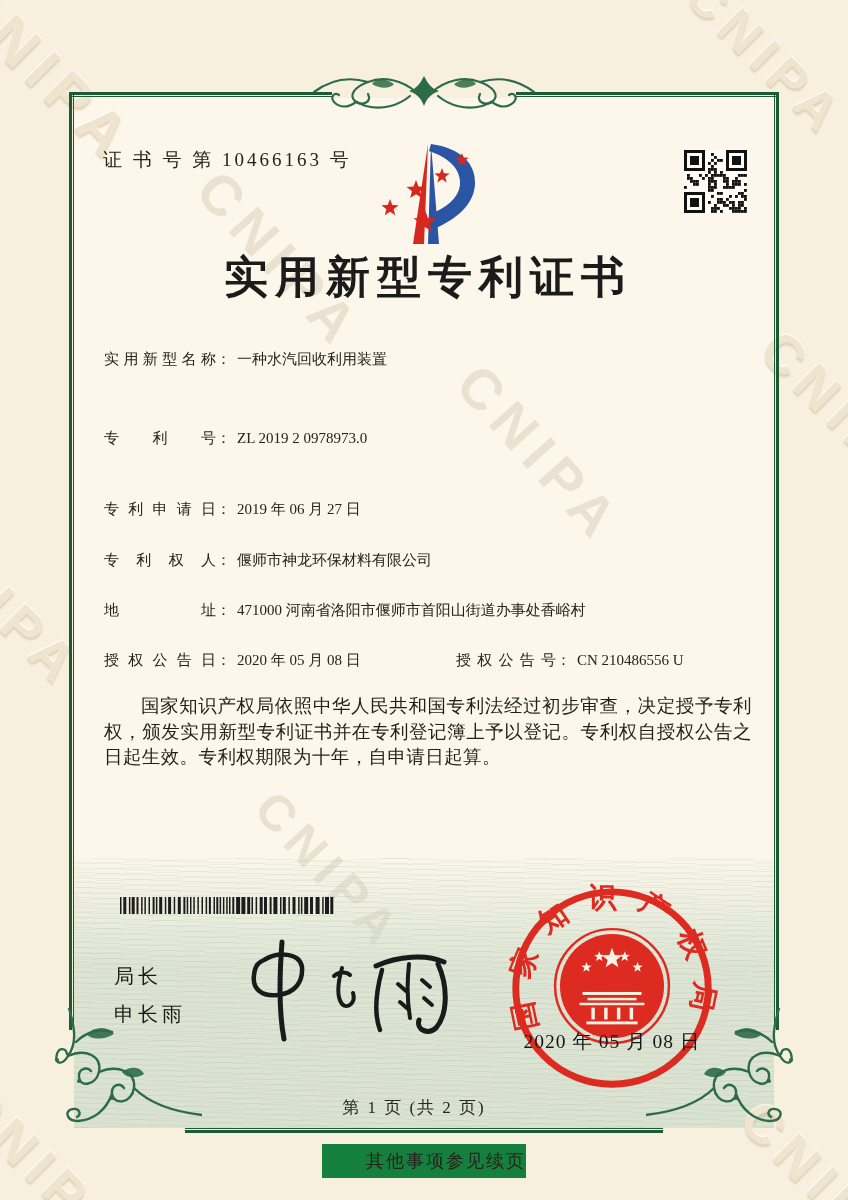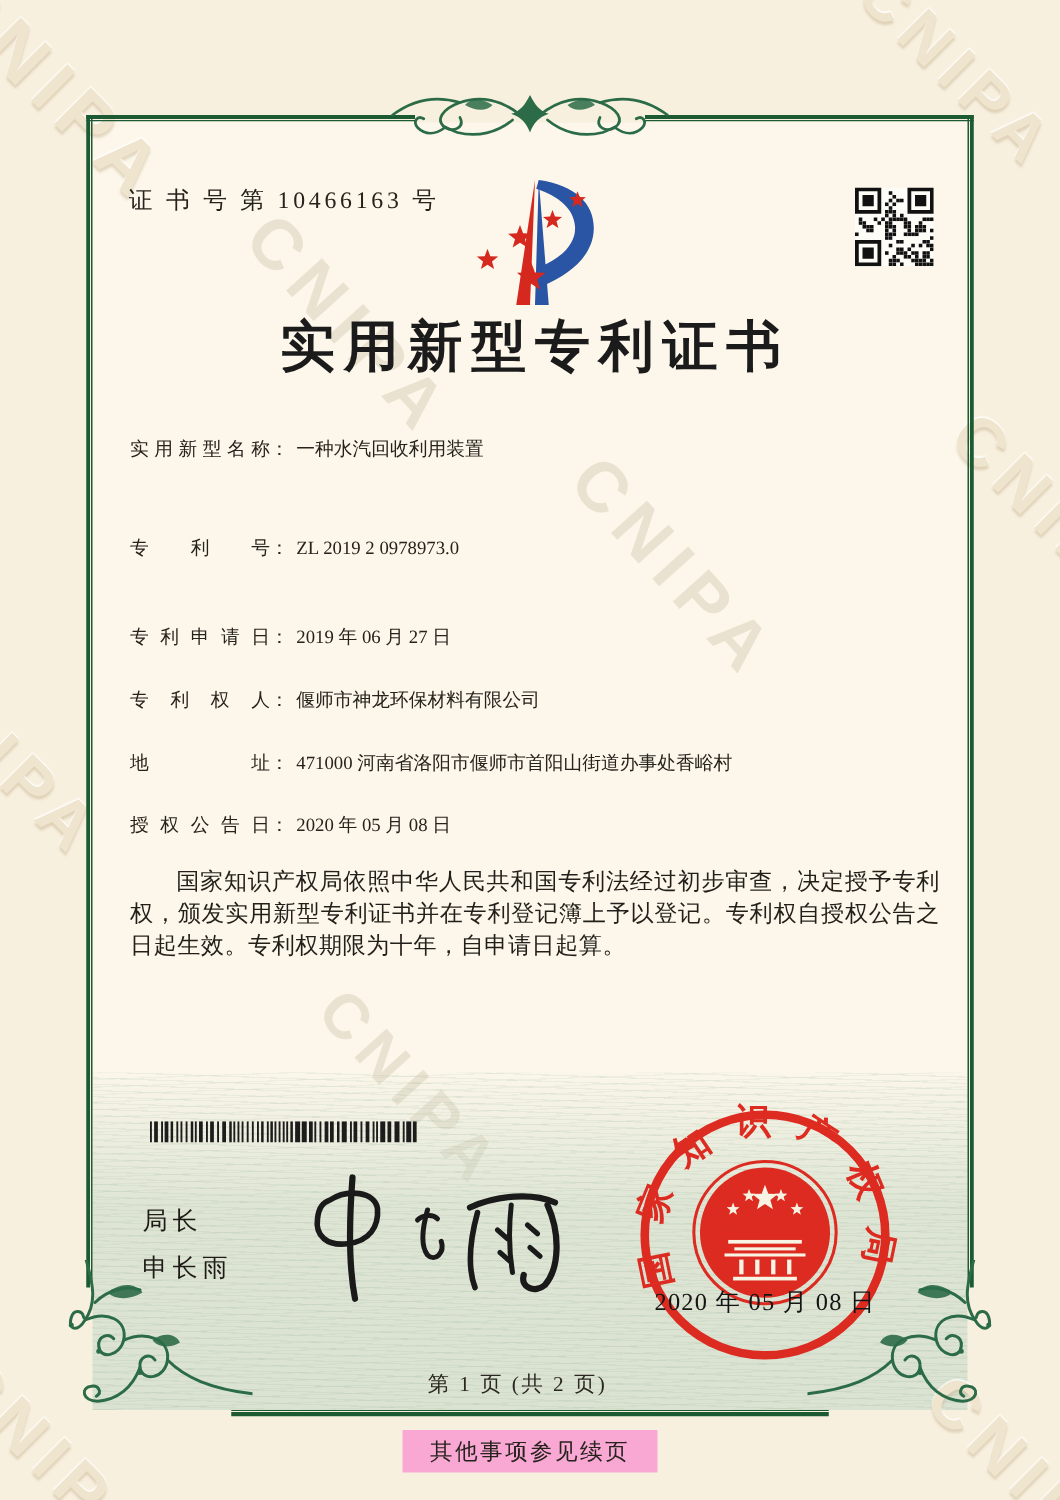--- a/index.html
+++ b/index.html
@@ -42,22 +42,22 @@
   .fcolon{display:inline-block;}
   .fvalue{margin-left:6px;}
   .pair2{position:absolute;left:352px;top:0;}
   .pair2 .flabel{width:100px;}
   .paras{position:absolute;left:104px;top:694px;width:648px;font-size:18.5px;line-height:25.5px;
          color:#221f1a;text-align:justify;letter-spacing:0.4px;}
   .paras p{margin:0;text-indent:2em;}
   .signer{position:absolute;left:114px;font-size:20px;color:#1e1b17;letter-spacing:4px;}
   .page-info{position:absolute;left:0;top:1096px;width:828px;text-align:center;font-size:17px;
              color:#2a2620;letter-spacing:2px;}
-  .note-box{position:absolute;left:322px;top:1144px;width:204px;height:34px;background:#f9a8d4;
-            text-align:center;line-height:34px;font-size:18px;letter-spacing:2px;color:#26221c;}
+  .note-box{position:absolute;left:322px;top:1144px;width:204px;height:34px;background:#15803d;
+            text-align:right;line-height:34px;font-size:18px;letter-spacing:2px;color:#26221c;}
   .seal-date{position:absolute;left:506px;top:1028px;width:212px;text-align:center;font-size:19.5px;
              color:#151515;letter-spacing:1px;}
   svg{display:block;}
 </style>
 </head>
 <body>
 
 <div class="page">
 
   <div class="inner-bg"></div>
@@ -291,20 +291,23 @@
       <span class="flabel">专利申请日</span><span class="fcolon">：</span><span class="fvalue">2019 年 06 月 27 日</span>
     </div>
     <div class="field-row" style="top:551px;">
       <span class="flabel">专利权人</span><span class="fcolon">：</span><span class="fvalue">偃师市神龙环保材料有限公司</span>
     </div>
     <div class="field-row" style="top:601px;">
       <span class="flabel">地址</span><span class="fcolon">：</span><span class="fvalue">471000 河南省洛阳市偃师市首阳山街道办事处香峪村</span>
     </div>
     <div class="field-row" style="top:651px;">
       <span class="flabel">授权公告日</span><span class="fcolon">：</span><span class="fvalue">2020 年 05 月 08 日</span>
+      <span class="pair2">
+        <span class="flabel">授权公告号</span><span class="fcolon">：</span><span class="fvalue">CN 210486556 U</span>
+      </span>
     </div>
 
     <div class="paras">
       <p>国家知识产权局依照中华人民共和国专利法经过初步审查，决定授予专利权，颁发实用新型专利证书并在专利登记簿上予以登记。专利权自授权公告之日起生效。专利权期限为十年，自申请日起算。</p>
     </div>
 
     <div style="position:absolute;left:120px;top:897px;">
       <svg id="barcode" width="218" height="17" viewBox="0 0 218 17">
           <rect x="0" y="0" width="1.5" height="17" fill="#1c1c1c"></rect>
           <rect x="3.3" y="0" width="3" height="17" fill="#1c1c1c"></rect>

